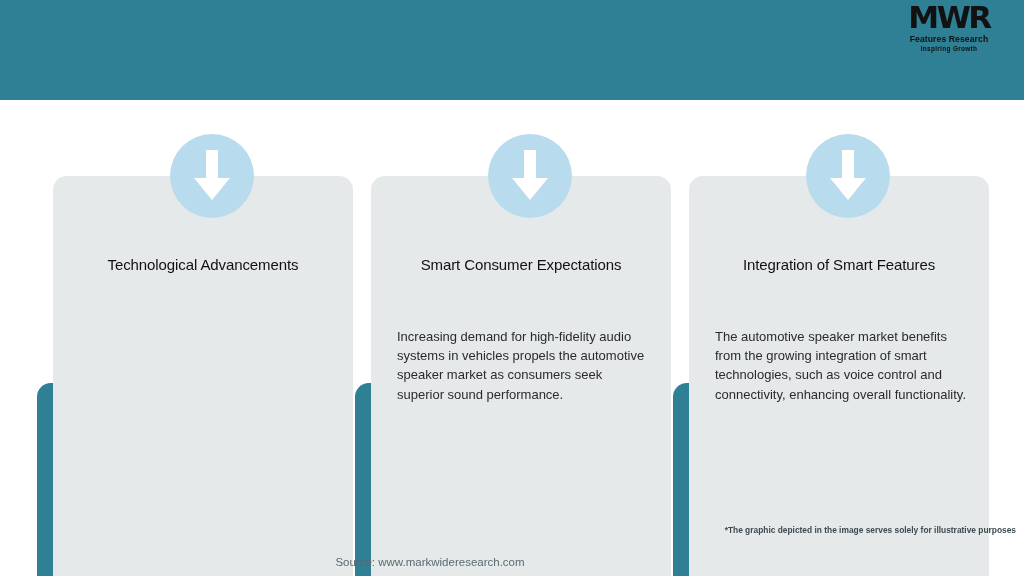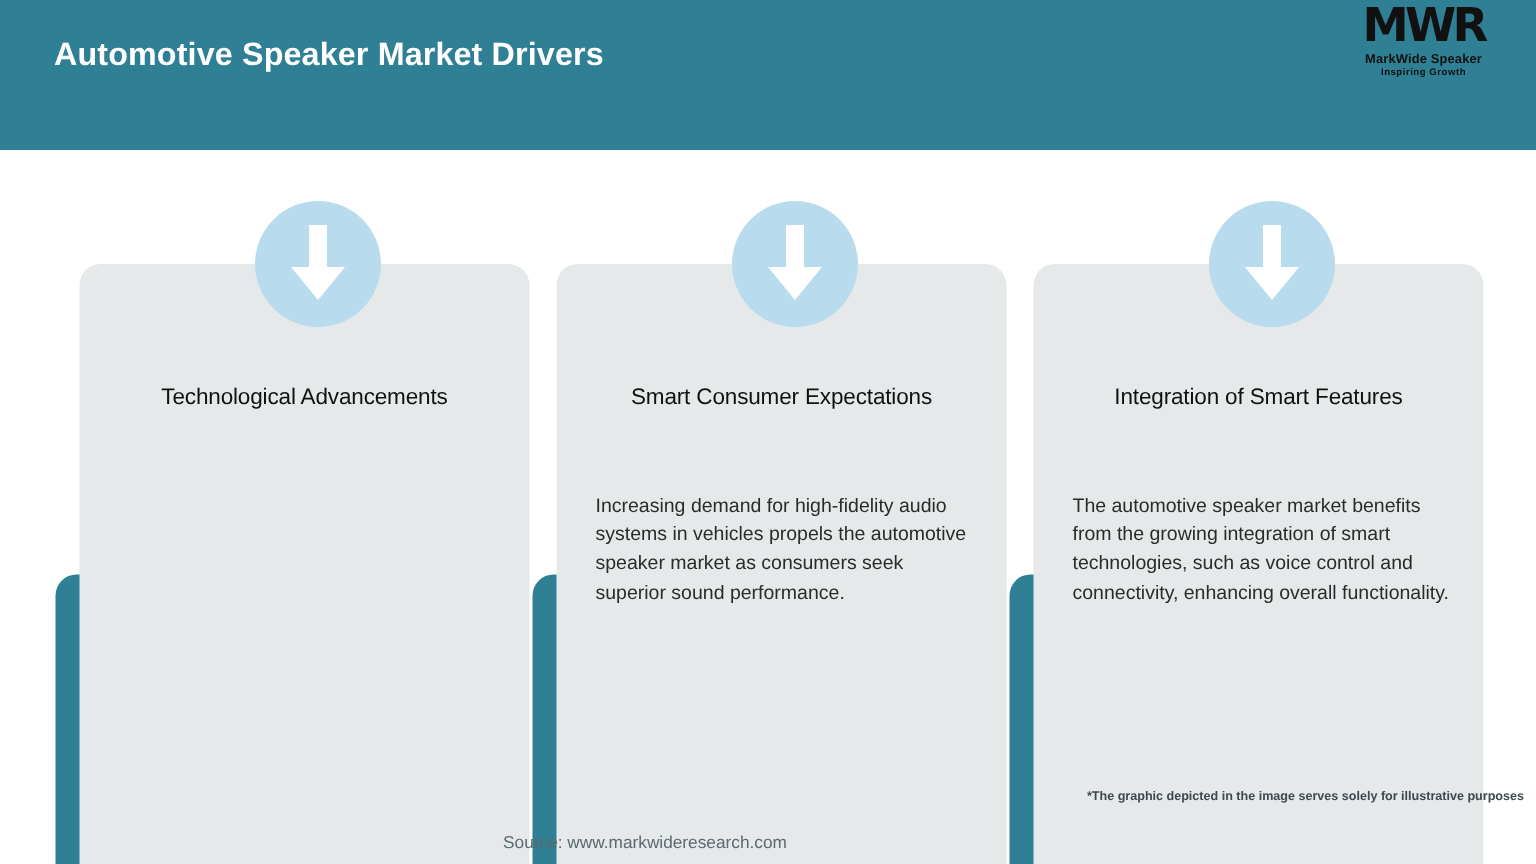--- a/index.html
+++ b/index.html
@@ -160,24 +160,23 @@
     font-size: 8.4px;
     font-weight: bold;
     color: #3d4a50;
     white-space: nowrap;
   }
 </style>
 </head>
 <body>
 
 <div class="header">
-  <div class="header-title">Automotive Speaker Market Drivers</div>
   <div class="logo">
     <span class="logo-mark">MWR</span>
-    <span class="logo-name">MarkWide Speaker</span>
+    <span class="logo-name">Features Research</span>
     <span class="logo-tag">Inspiring Growth</span>
   </div>
 </div>
 
 <div class="board">
 
   <div class="card-group g1">
     <div class="card-frame"></div>
     <div class="card-panel">
       <div class="card-icon">

